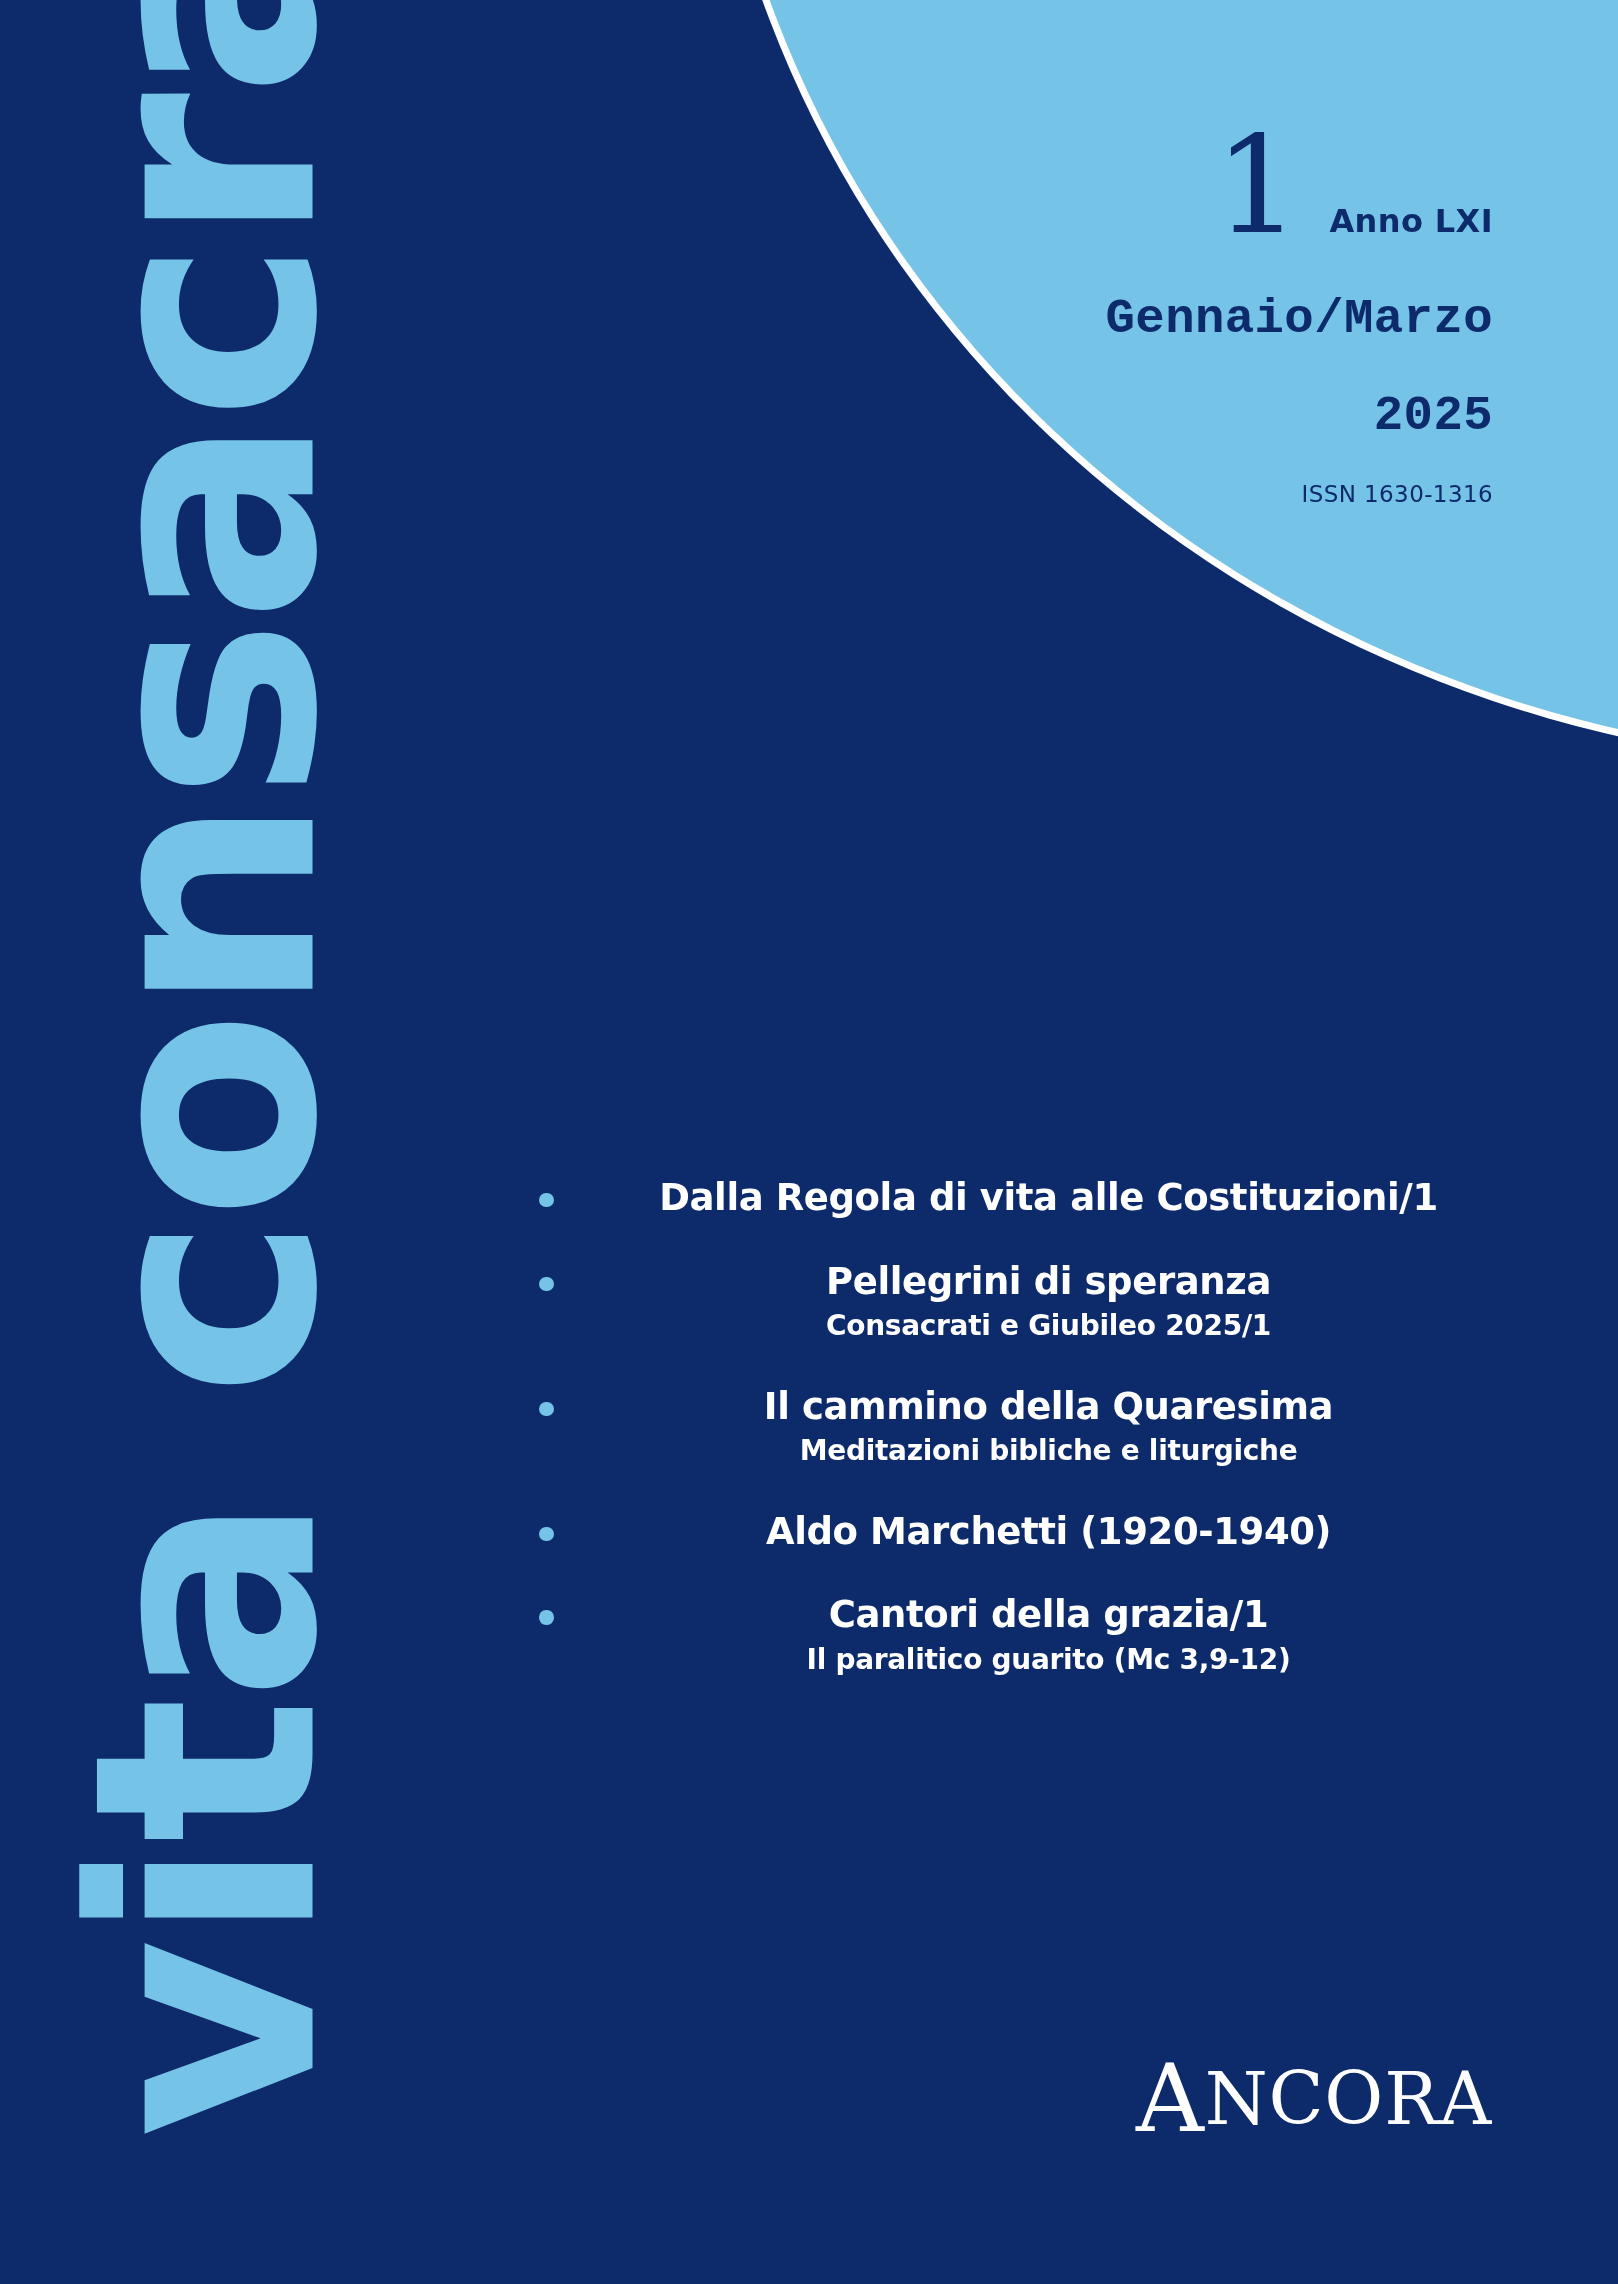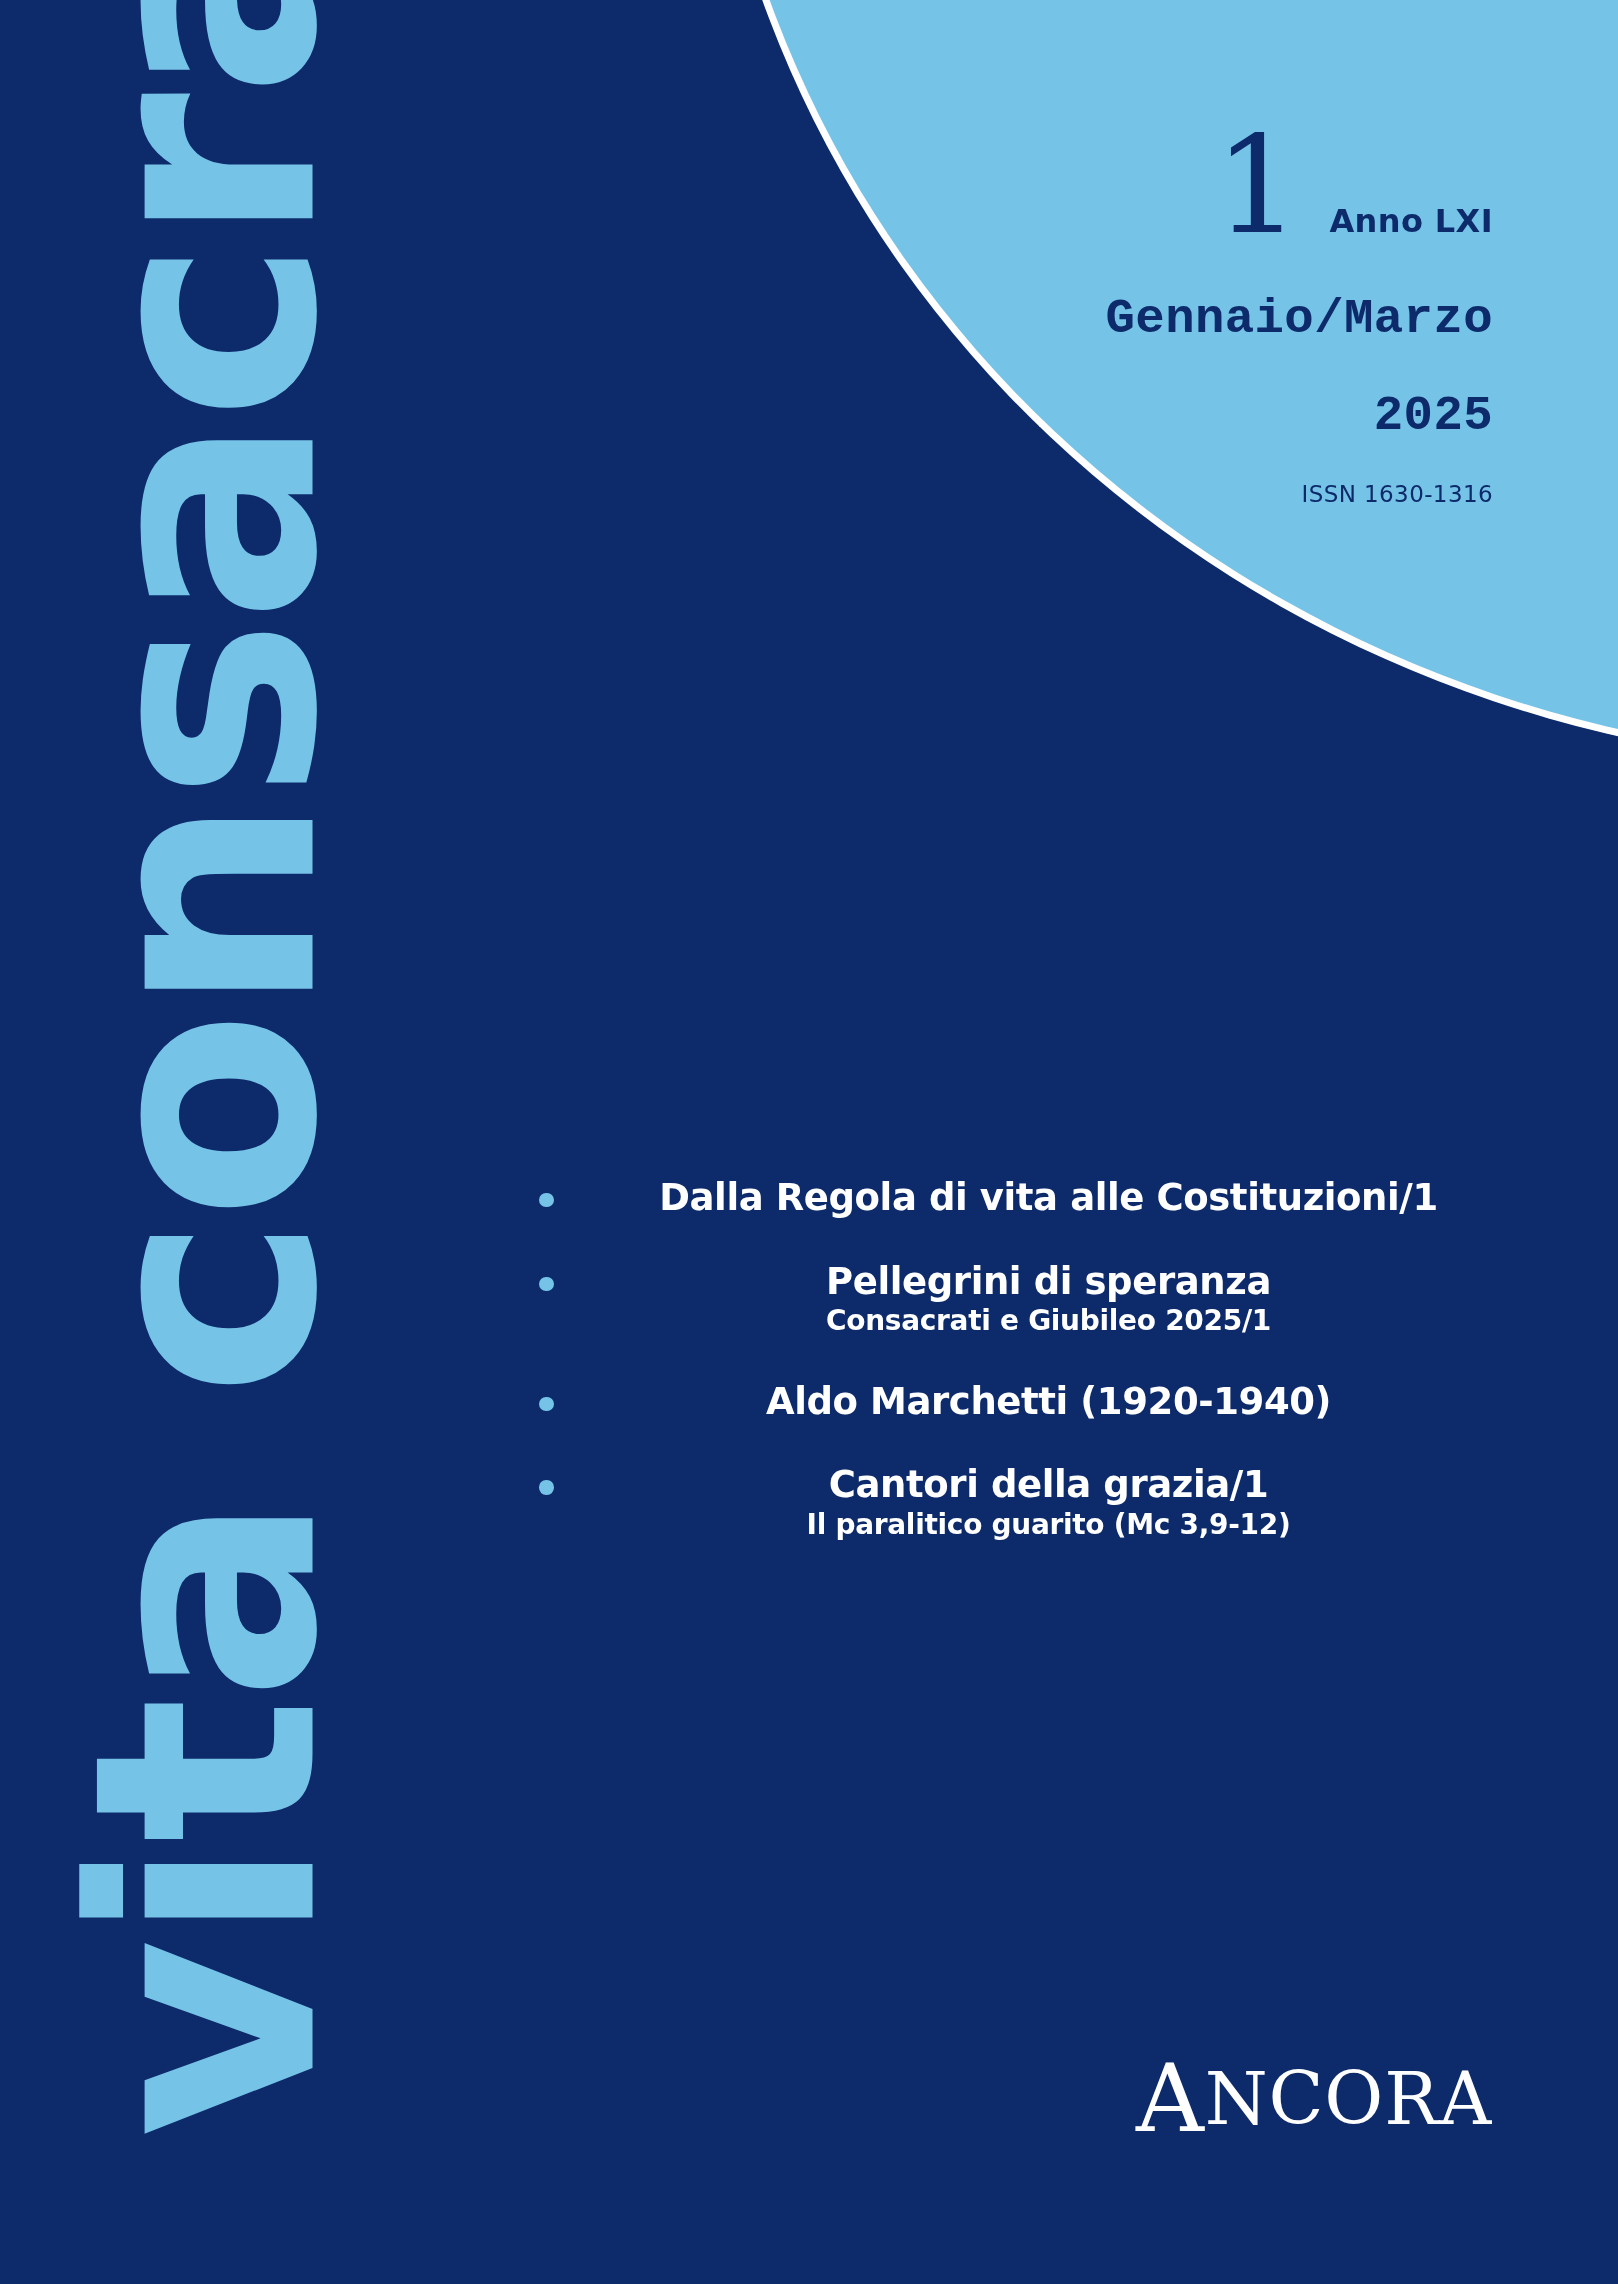--- a/index.html
+++ b/index.html
@@ -123,20 +123,21 @@
     line-height: 1.18;
     color: #ffffff;
     letter-spacing: -0.4px;
   }
   .item-sub {
     font-family: "DejaVu Sans", sans-serif;
     font-weight: bold;
     font-size: 28px;
     line-height: 1.3;
     color: #ffffff;
+    margin-top: 5px;
     letter-spacing: -0.3px;
   }
   
   .publisher {
     position: absolute;
     right: 126px;
     bottom: 143px;
     color: #ffffff;
     font-family: "DejaVu Serif", serif;
     font-size: 72px;
@@ -183,20 +184,25 @@
 
     </div>
 
     <div class="content-item">
       <span class="bullet"></span>
       <div class="item-title">Pellegrini di speranza</div>
       <div class="item-sub">Consacrati e Giubileo 2025/1</div>
     </div>
 
 
+    <div class="content-item">
+      <span class="bullet"></span>
+      <div class="item-title">Il cammino della Quaresima</div>
+      <div class="item-sub">Meditazioni bibliche e liturgiche</div>
+    </div>
 
     <div class="content-item">
       <span class="bullet"></span>
       <div class="item-title">Aldo Marchetti (1920-1940)</div>
 
     </div>
 
     <div class="content-item">
       <span class="bullet"></span>
       <div class="item-title">Cantori della grazia/1</div>

